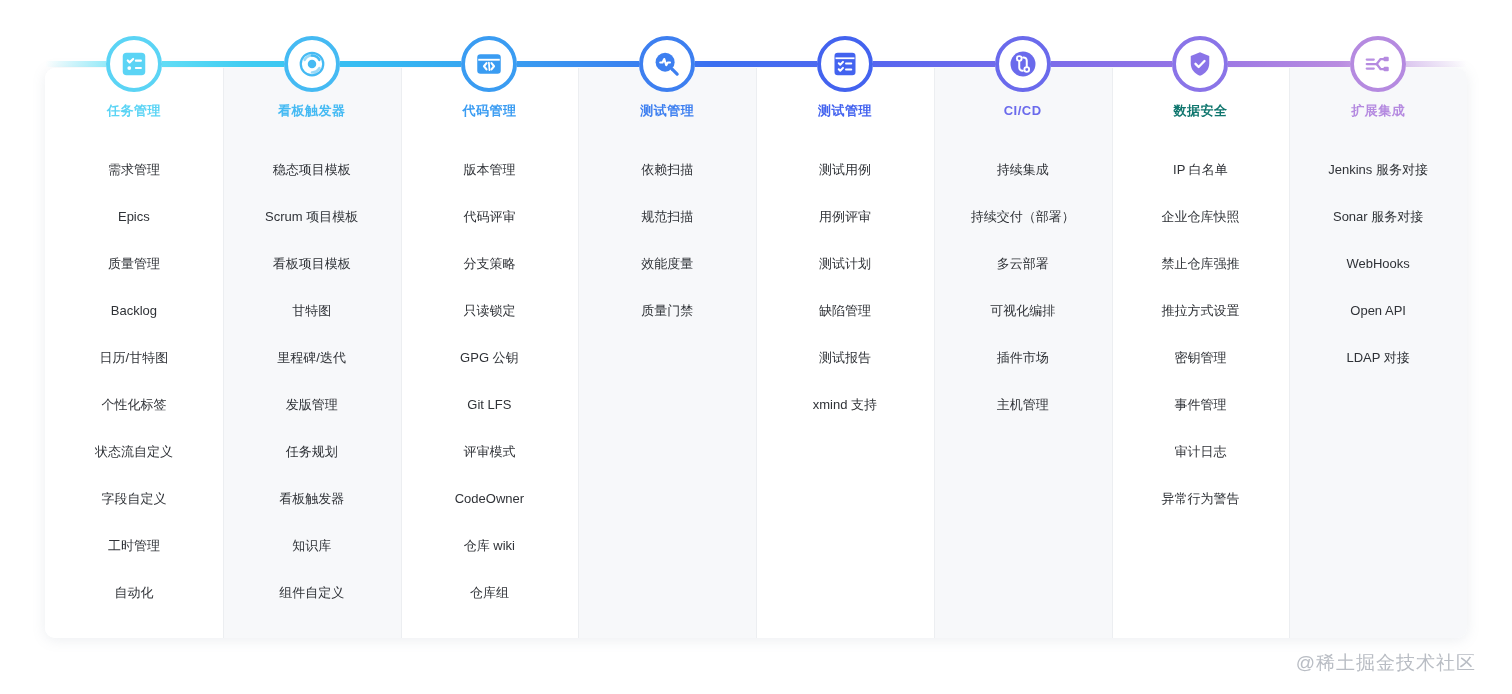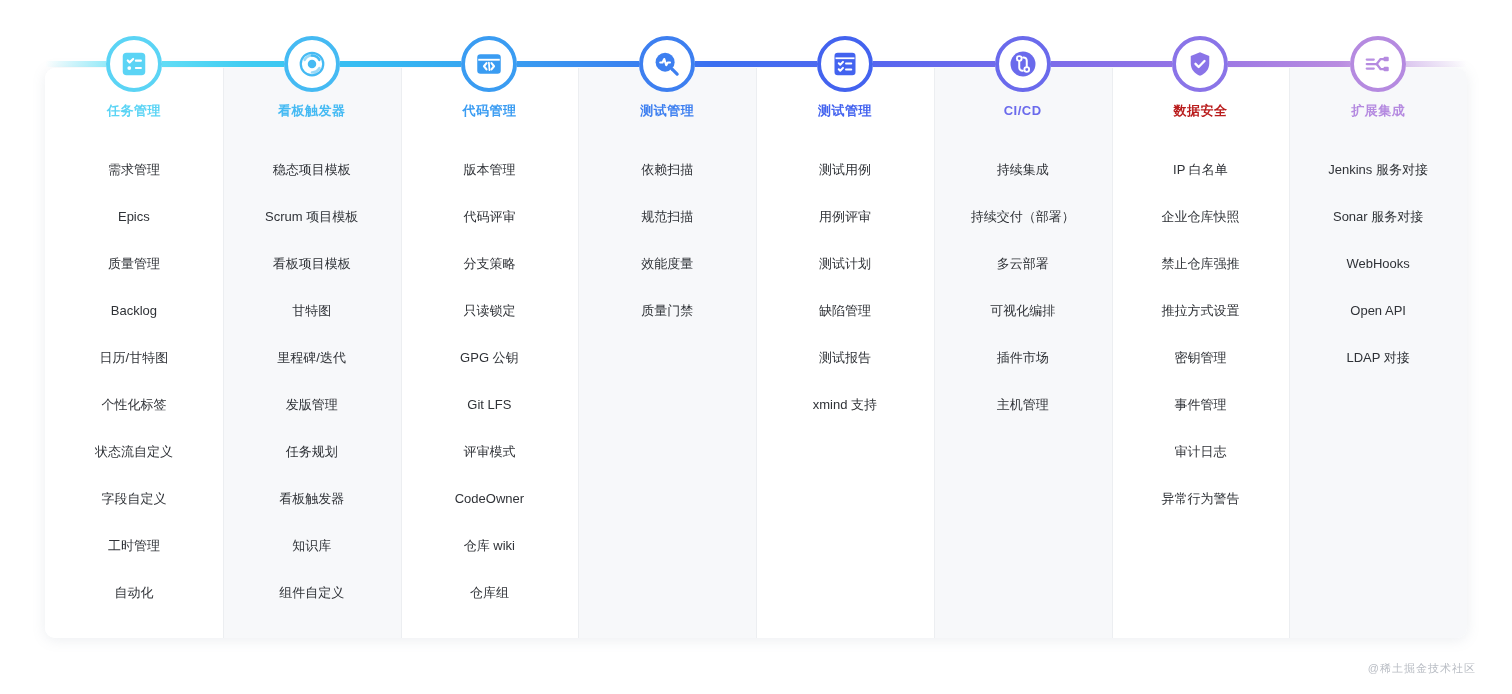--- a/index.html
+++ b/index.html
@@ -104,21 +104,21 @@
     position:relative;
     width:30px; height:30px;
     color:inherit;
   }
   .node svg { display:block; width:30px; height:30px; }
 
   
   #watermark {
     position:absolute;
     right:36px; bottom:18px;
-    font-size:11px;
+    font-size:19px;
     color:#b9bdc4;
     letter-spacing:1px;
     white-space:nowrap;
   }
 </style>
 </head>
 <body>
 
 <div id="stage">
 
@@ -195,21 +195,21 @@
         <ul class="items">
           <li class="item">持续集成</li>
           <li class="item">持续交付（部署）</li>
           <li class="item">多云部署</li>
           <li class="item">可视化编排</li>
           <li class="item">插件市场</li>
           <li class="item">主机管理</li>
         </ul>
       </div>
       <div class="col">
-        <div class="col-title" style="color: #b91c1c;">数据安全</div>
+        <div class="col-title" style="color: #0f766e;">数据安全</div>
         <ul class="items">
           <li class="item">IP 白名单</li>
           <li class="item">企业仓库快照</li>
           <li class="item">禁止仓库强推</li>
           <li class="item">推拉方式设置</li>
           <li class="item">密钥管理</li>
           <li class="item">事件管理</li>
           <li class="item">审计日志</li>
           <li class="item">异常行为警告</li>
         </ul>

